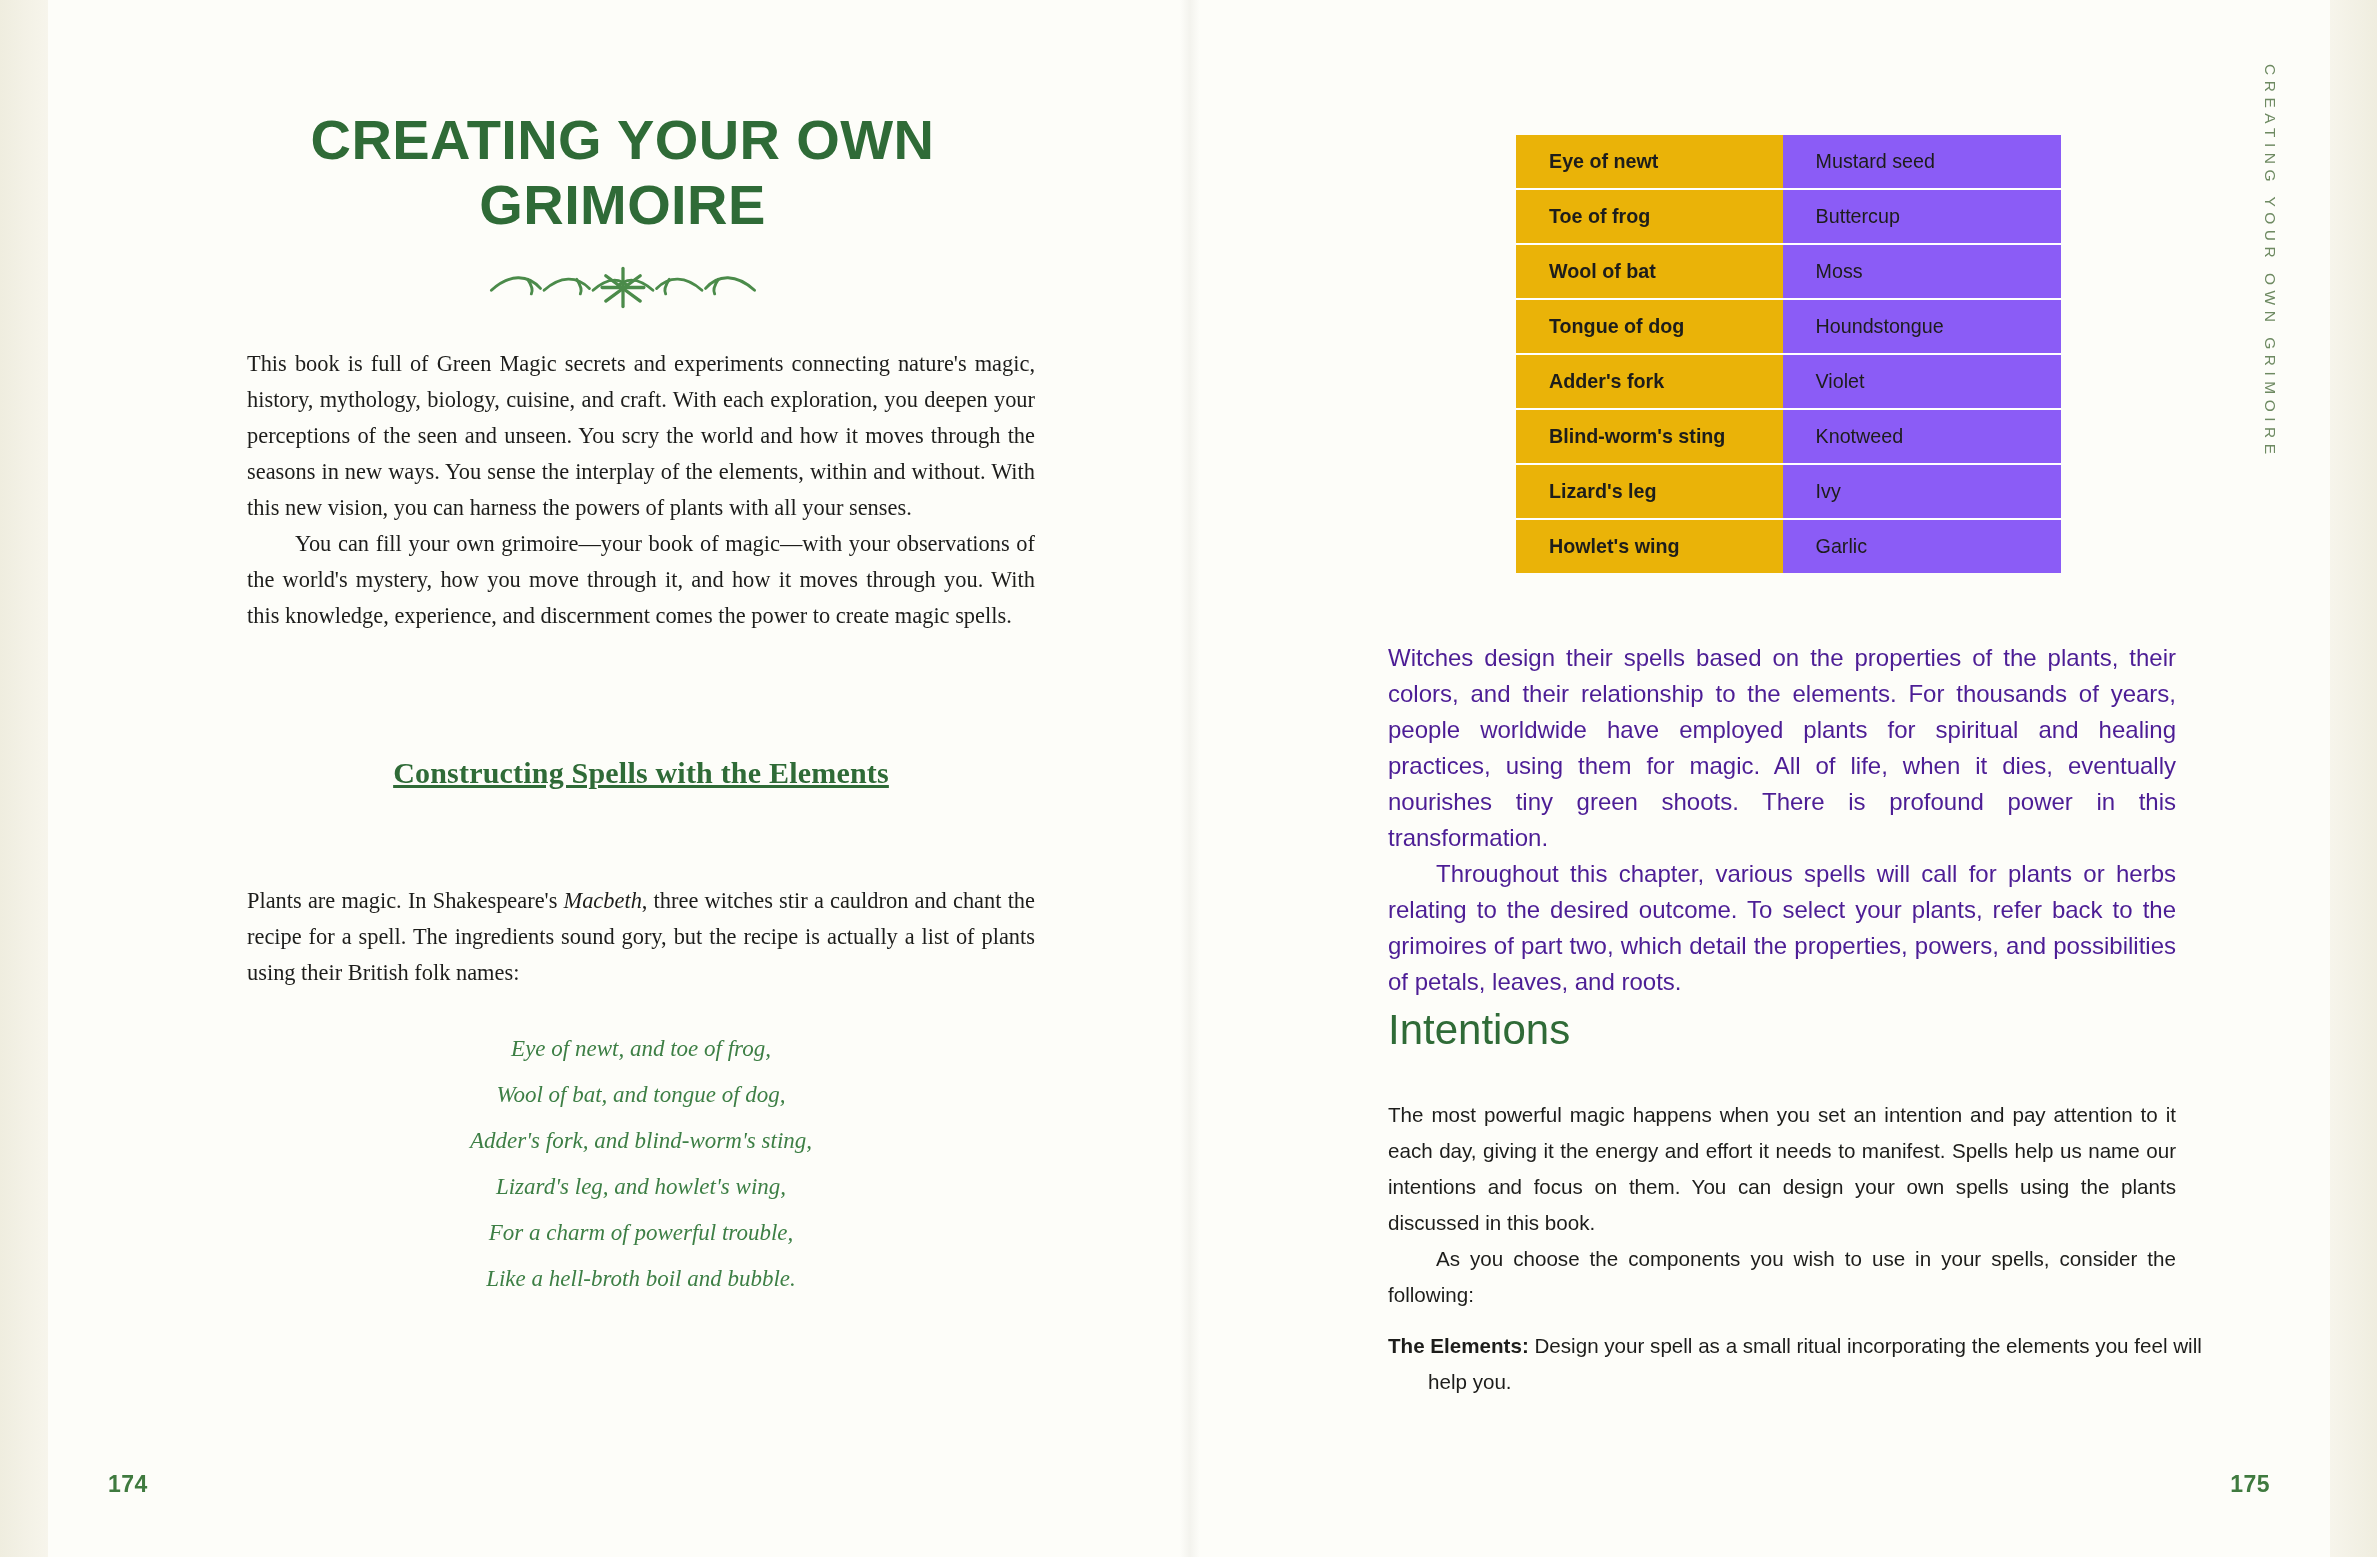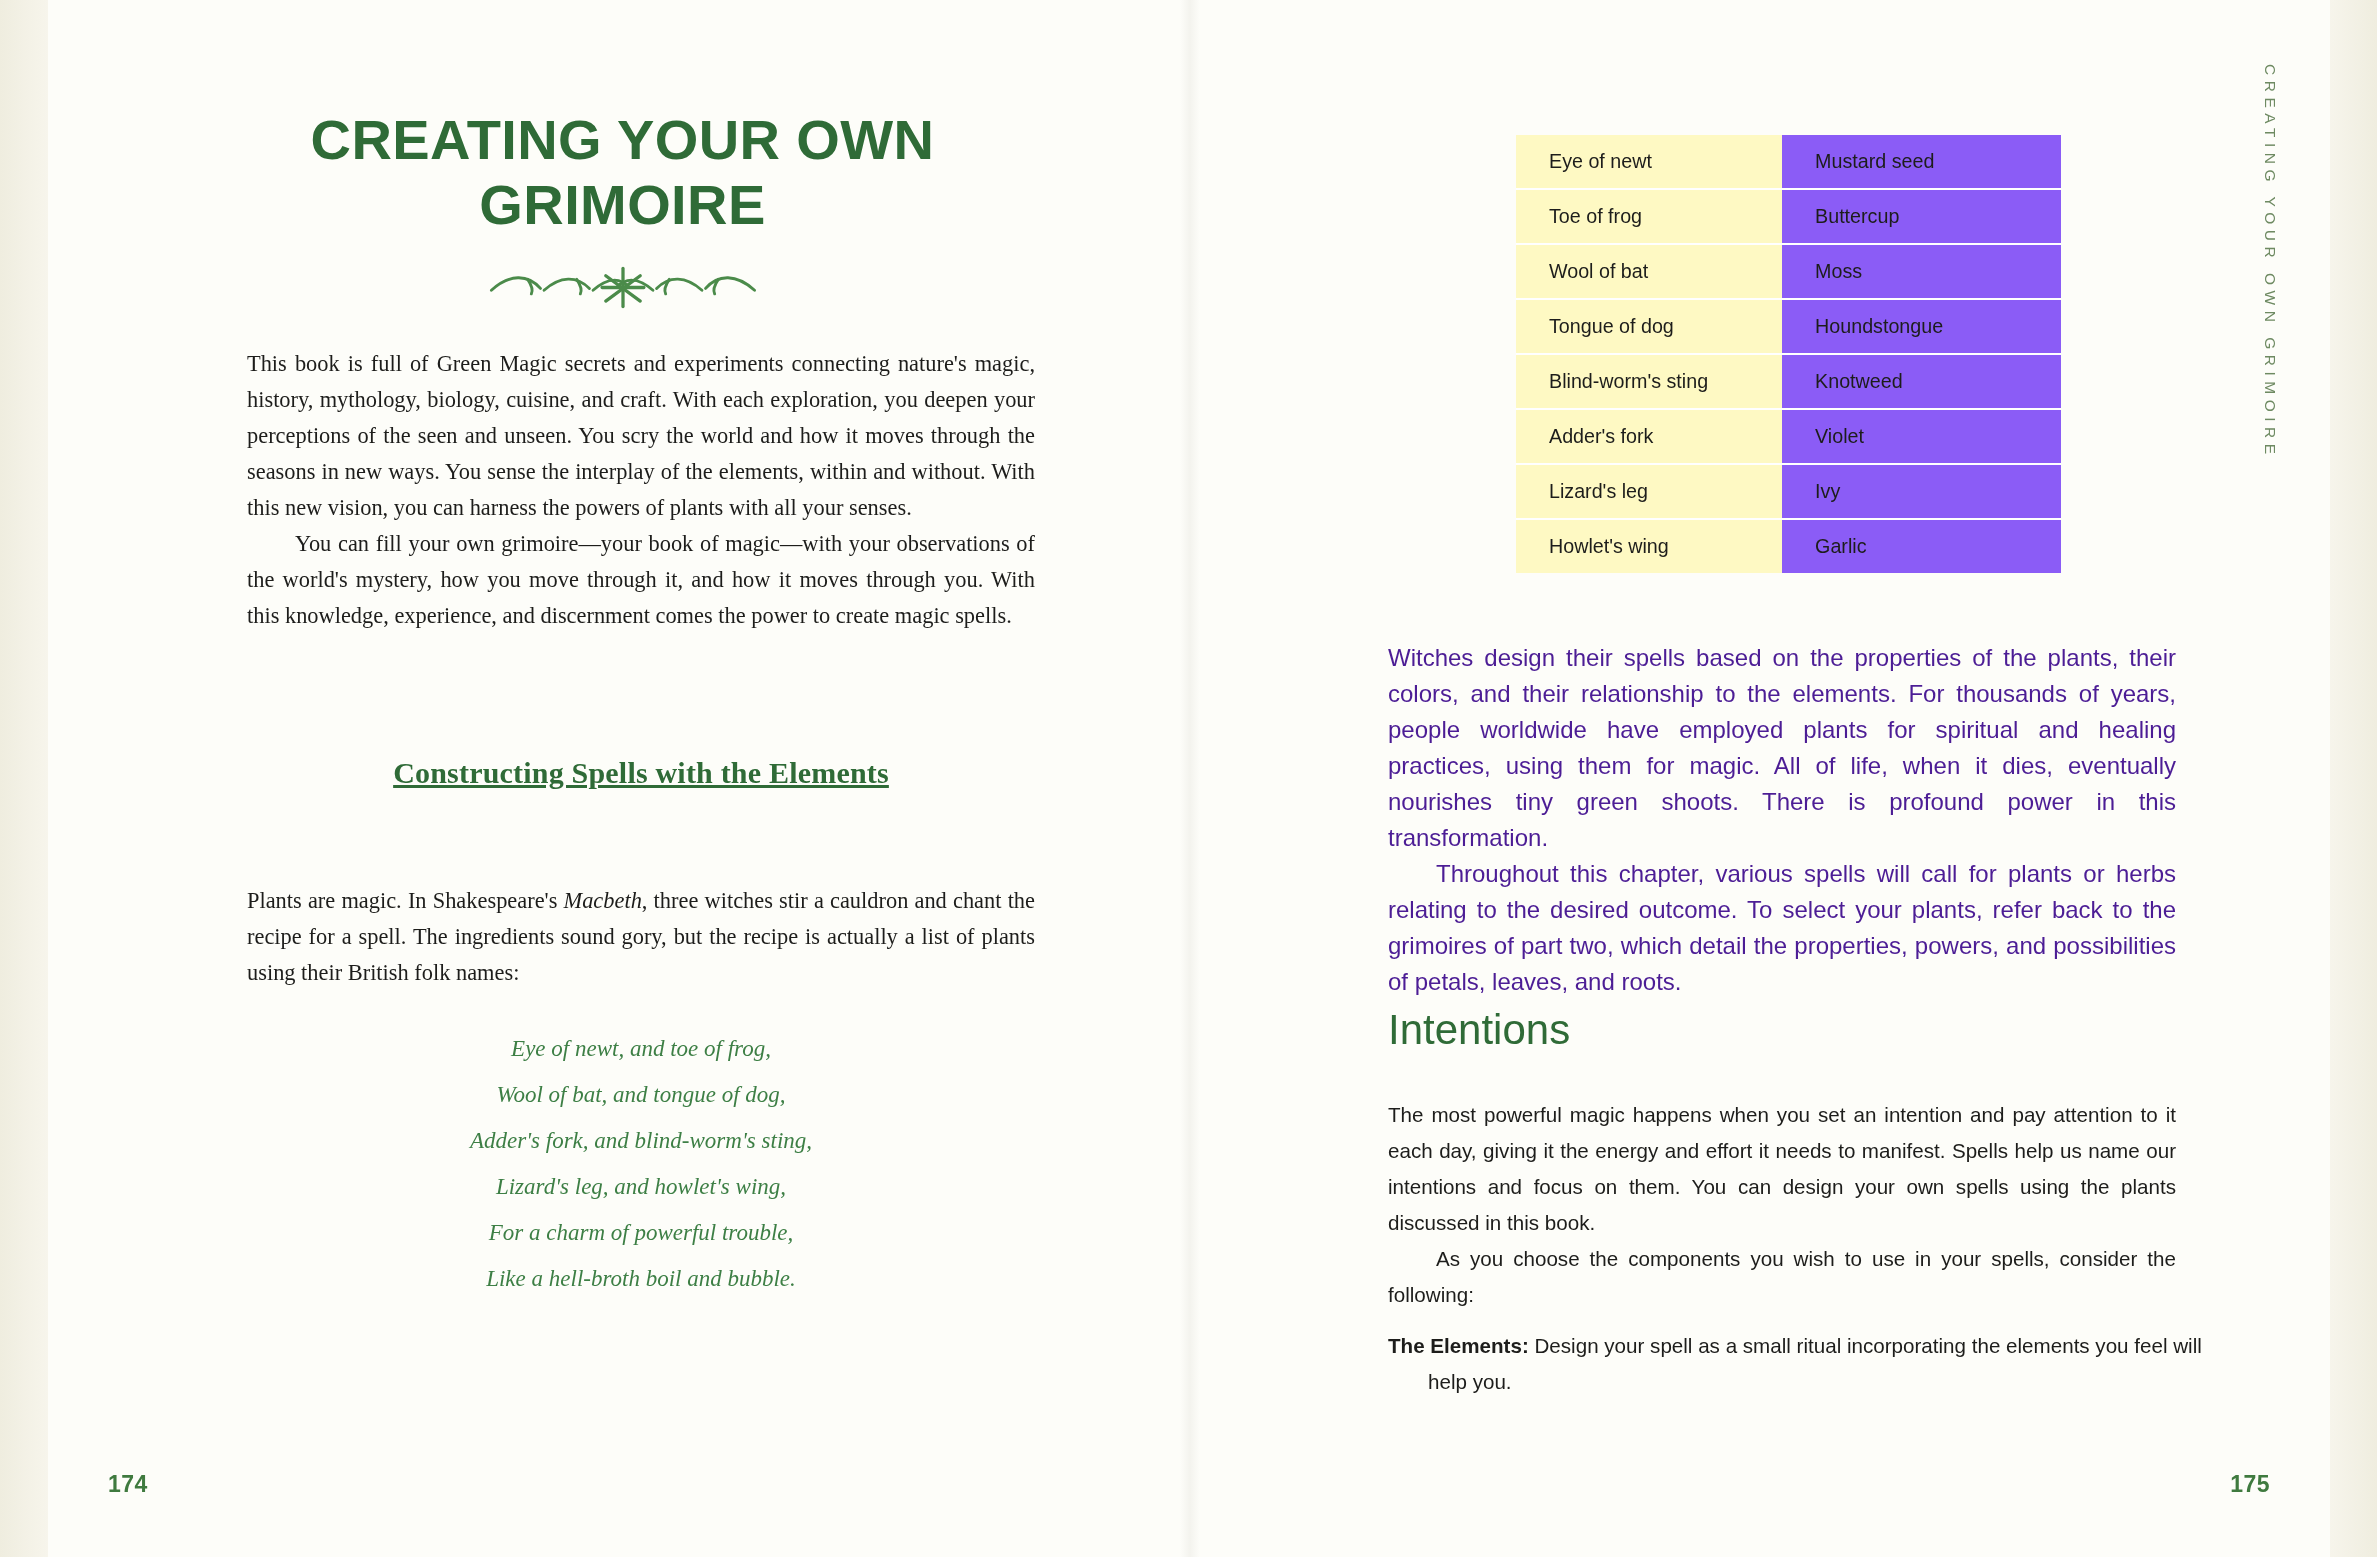--- a/index.html
+++ b/index.html
@@ -152,22 +152,22 @@
   }
   .spell-table td {
     height: 53px;
     padding: 0 0 0 33px;
     vertical-align: middle;
     border-bottom: 2.7px solid #ffffff;
     color: #1d1d1b;
   }
   .spell-table td.folk {
     width: 271px;
-    background: #fef9c3;
-    font-weight: normal;
+    background: #eab308;
+    font-weight: bold;
     margin-left: 33px;
   }
   .spell-table td.plant {
     width: 274px;
     background: #8b5cf6;
     font-weight: normal;
   }
   .spell-table tr:last-child td { border-bottom: none; }
 
   .body-col-right {
@@ -310,26 +310,26 @@
         </tr>
         <tr>
           <td class="folk">Wool of bat</td>
           <td class="plant">Moss</td>
         </tr>
         <tr>
           <td class="folk">Tongue of dog</td>
           <td class="plant">Houndstongue</td>
         </tr>
         <tr>
+          <td class="folk">Adder's fork</td>
+          <td class="plant">Violet</td>
+        </tr>
+        <tr>
           <td class="folk">Blind-worm's sting</td>
           <td class="plant">Knotweed</td>
-        </tr>
-        <tr>
-          <td class="folk">Adder's fork</td>
-          <td class="plant">Violet</td>
         </tr>
         <tr>
           <td class="folk">Lizard's leg</td>
           <td class="plant">Ivy</td>
         </tr>
         <tr>
           <td class="folk">Howlet's wing</td>
           <td class="plant">Garlic</td>
         </tr>
       </tbody>

